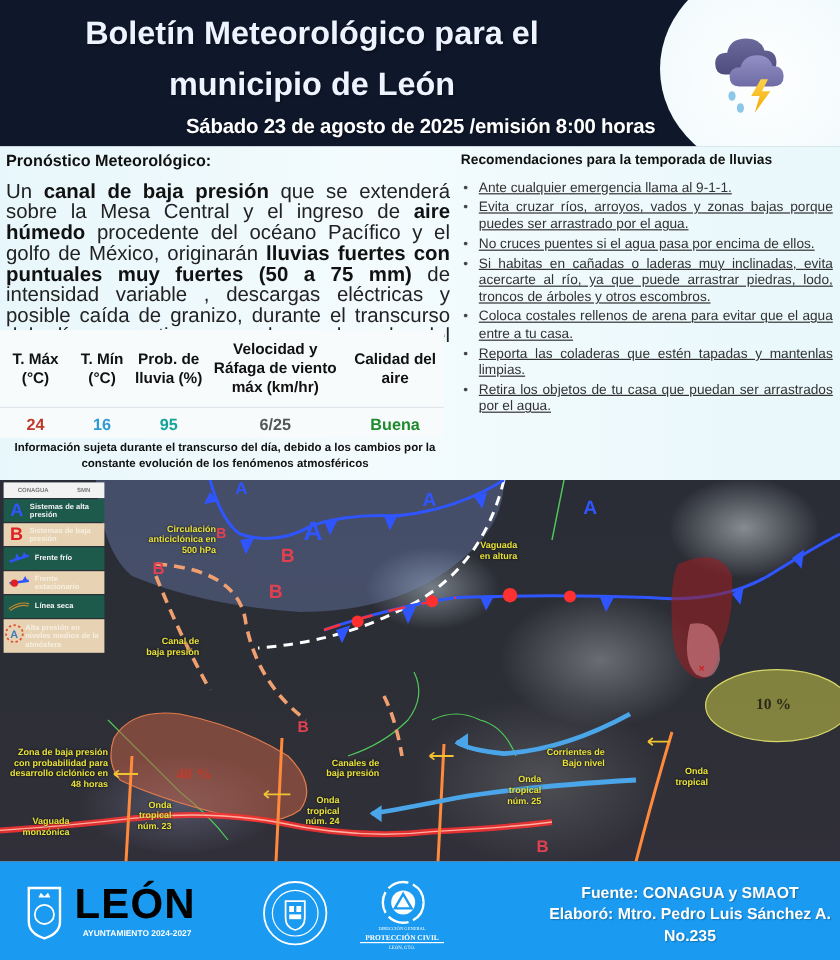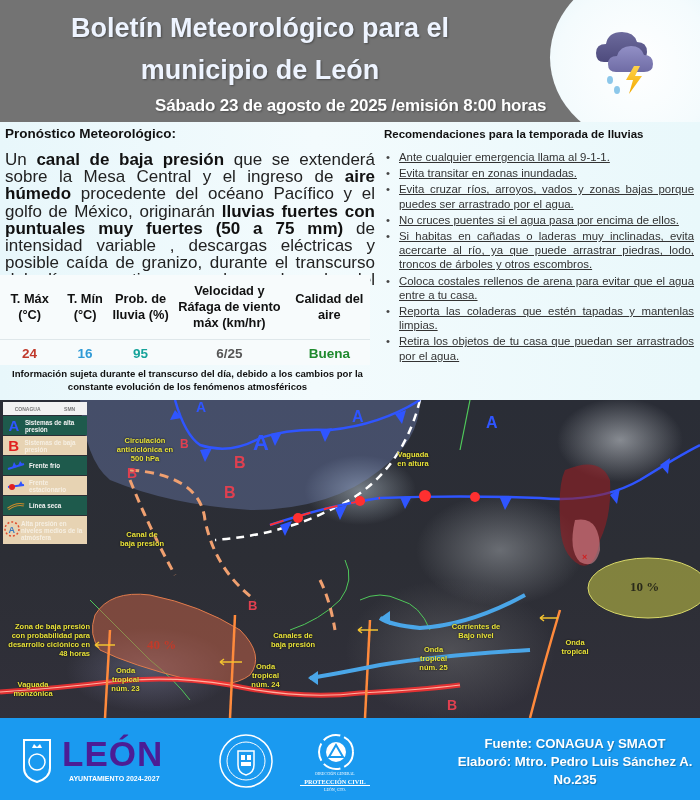--- a/index.html
+++ b/index.html
@@ -1,20 +1,20 @@
 <!DOCTYPE html>
 <html><head>
 <meta charset="utf-8">
 <style>
   * { box-sizing: border-box; margin: 0; padding: 0; }
   html, body { width: 700px; height: 800px; overflow: hidden; }
   body { font-family: "Liberation Sans", "DejaVu Sans", sans-serif; background: #e6f6fb; position: relative; }
 
   
-  .header { position: absolute; left: 0; top: 0; width: 700px; height: 122px; background: #737373; overflow: hidden; }
+  .header { position: absolute; left: 0; top: 0; width: 700px; height: 122px; background: #0f172a; overflow: hidden; }
   .header .title { position: absolute; left: 0; width: 600px; text-align: center; color: #eef4ff; font-weight: bold; font-size: 27px; text-shadow: 1px 1px 2px rgba(0,0,0,0.35); }
   .header .t1 { top: 13px; left: -40px; }
   .header .t2 { top: 55px; left: -40px; }
   .header .date { position: absolute; left: 155px; top: 96px; color: #fff; font-weight: bold; font-size: 17px; text-shadow: 1px 1px 2px rgba(0,0,0,0.35); letter-spacing: -0.2px; }
   .header .bubble { position: absolute; right: -40px; top: -30px; width: 190px; height: 175px; border-radius: 50%; background: radial-gradient(circle at 45% 55%, #ffffff 0%, #f4fbfd 55%, #dff3fa 100%); }
   .weather-icon { position: absolute; left: 590px; top: 22px; width: 80px; height: 80px; }
 
   
   .content { position: absolute; left: 0; top: 122px; width: 700px; height: 278px; background: linear-gradient(90deg, #e8f7fb 0%, #f3fbfd 45%, #e9f8fb 100%); }
   .forecast { position: absolute; left: 5px; top: 4px; width: 370px; }
@@ -43,37 +43,37 @@
   .map { position: absolute; left: 0; top: 400px; width: 700px; height: 318px; overflow: hidden;
     background:
       radial-gradient(ellipse 90px 60px at 620px 40px, rgba(210,215,220,0.55), transparent 70%),
       radial-gradient(ellipse 120px 80px at 500px 150px, rgba(180,185,190,0.45), transparent 70%),
       radial-gradient(ellipse 80px 50px at 360px 90px, rgba(190,205,215,0.5), transparent 70%),
       radial-gradient(ellipse 150px 100px at 450px 250px, rgba(140,140,140,0.35), transparent 70%),
       radial-gradient(ellipse 120px 60px at 150px 270px, rgba(150,150,190,0.35), transparent 70%),
       linear-gradient(180deg, #2a2d36 0%, #2c2e35 50%, #31303a 100%);
   }
   .map svg.overlay { position: absolute; left: 0; top: 0; }
-  .map .lbl { position: absolute; color: #e8e23a; font-size: 7.5px; font-weight: bold; text-align: center; line-height: 9px; text-shadow: 0 0 2px #000; }
+  .map .lbl { position: absolute; color: #e8e23a; font-size: 7.5px; font-weight: bold; text-align: right; line-height: 9px; text-shadow: 0 0 2px #000; }
   .map .pct { position: absolute; font-family: "Liberation Serif", serif; font-weight: bold; font-size: 13px; }
 
   .legend { position: absolute; left: 3px; top: 2px; width: 84px; }
   .legend .logos { height: 13px; background: #f2f2f2; display: flex; align-items: center; justify-content: space-around; font-size: 5px; color: #777; font-weight: bold; }
   .legend .item { height: 19px; margin-top: 1px; display: flex; align-items: center; }
   .legend .item.dark { background: #1e5a4c; }
   .legend .item.light { background: #e7d3b3; }
   .legend .sym { width: 26px; text-align: center; font-weight: bold; font-size: 15px; }
   .legend .txt { font-size: 6.3px; line-height: 7px; color: #f3f3f3; font-weight: bold; }
   .legend .item.light .txt { color: #f6efe2; }
   .legend .item.tall { height: 28px; }
 
   
   .footer { position: absolute; left: 0; top: 718px; width: 700px; height: 82px; background: #1a9af0; }
   .shield { position: absolute; left: 22px; top: 20px; width: 30px; height: 46px; }
-  .leon-word { position: absolute; left: 62px; top: 16px; color: #4c1d95; font-size: 35px; font-weight: bold; letter-spacing: 1px; }
+  .leon-word { position: absolute; left: 62px; top: 16px; color: #000000; font-size: 35px; font-weight: bold; letter-spacing: 1px; }
   .leon-sub { position: absolute; left: 69px; top: 57px; color: #fff; font-size: 7px; font-weight: bold; }
   .seal { position: absolute; left: 218px; top: 15px; width: 56px; height: 56px; }
   .pc-logo { position: absolute; left: 306px; top: 14px; width: 60px; height: 64px; }
   .pc-text { position: absolute; left: 300px; top: 53px; width: 70px; text-align: center; color: #fff; font-family: "Liberation Serif", serif; line-height: 7px; }
   .pc-text .a { font-size: 3.8px; }
   .pc-text .b { font-size: 6.2px; font-weight: bold; border-bottom: 0.5px solid #fff; }
   .pc-text .c { font-size: 4px; }
   .credits { position: absolute; left: 450px; top: 17px; width: 250px; text-align: center; color: #fff; font-weight: bold; font-size: 13.2px; line-height: 18px; text-shadow: 1px 1px 1px rgba(0,0,0,0.25); }
 </style>
 </head>
@@ -132,21 +132,20 @@
       </tr>
     </tbody>
       </table>
   </div>
   <div class="note">Información sujeta durante el transcurso del día, debido  a los cambios por la constante evolución de los fenómenos atmosféricos</div>
 
   <div class="recs">
     <h2>Recomendaciones para la temporada de lluvias</h2>
     <ul>
       <li>Ante cualquier emergencia llama al 9-1-1.</li>
-      <li>Evita transitar en zonas inundadas.</li>
       <li>Evita cruzar ríos, arroyos, vados y zonas bajas porque puedes ser arrastrado por el agua.</li>
       <li>No cruces puentes si el agua pasa por encima de ellos.</li>
       <li>Si habitas en cañadas o laderas muy inclinadas, evita acercarte al río, ya que puede arrastrar piedras, lodo, troncos de árboles y otros escombros.</li>
       <li>Coloca costales rellenos de arena para evitar que el agua entre a tu casa.</li>
       <li>Reporta las coladeras que estén tapadas y mantenlas limpias.</li>
       <li>Retira los objetos de tu casa que puedan ser arrastrados por el agua.</li>
     </ul>
   </div>
 </div>
 

